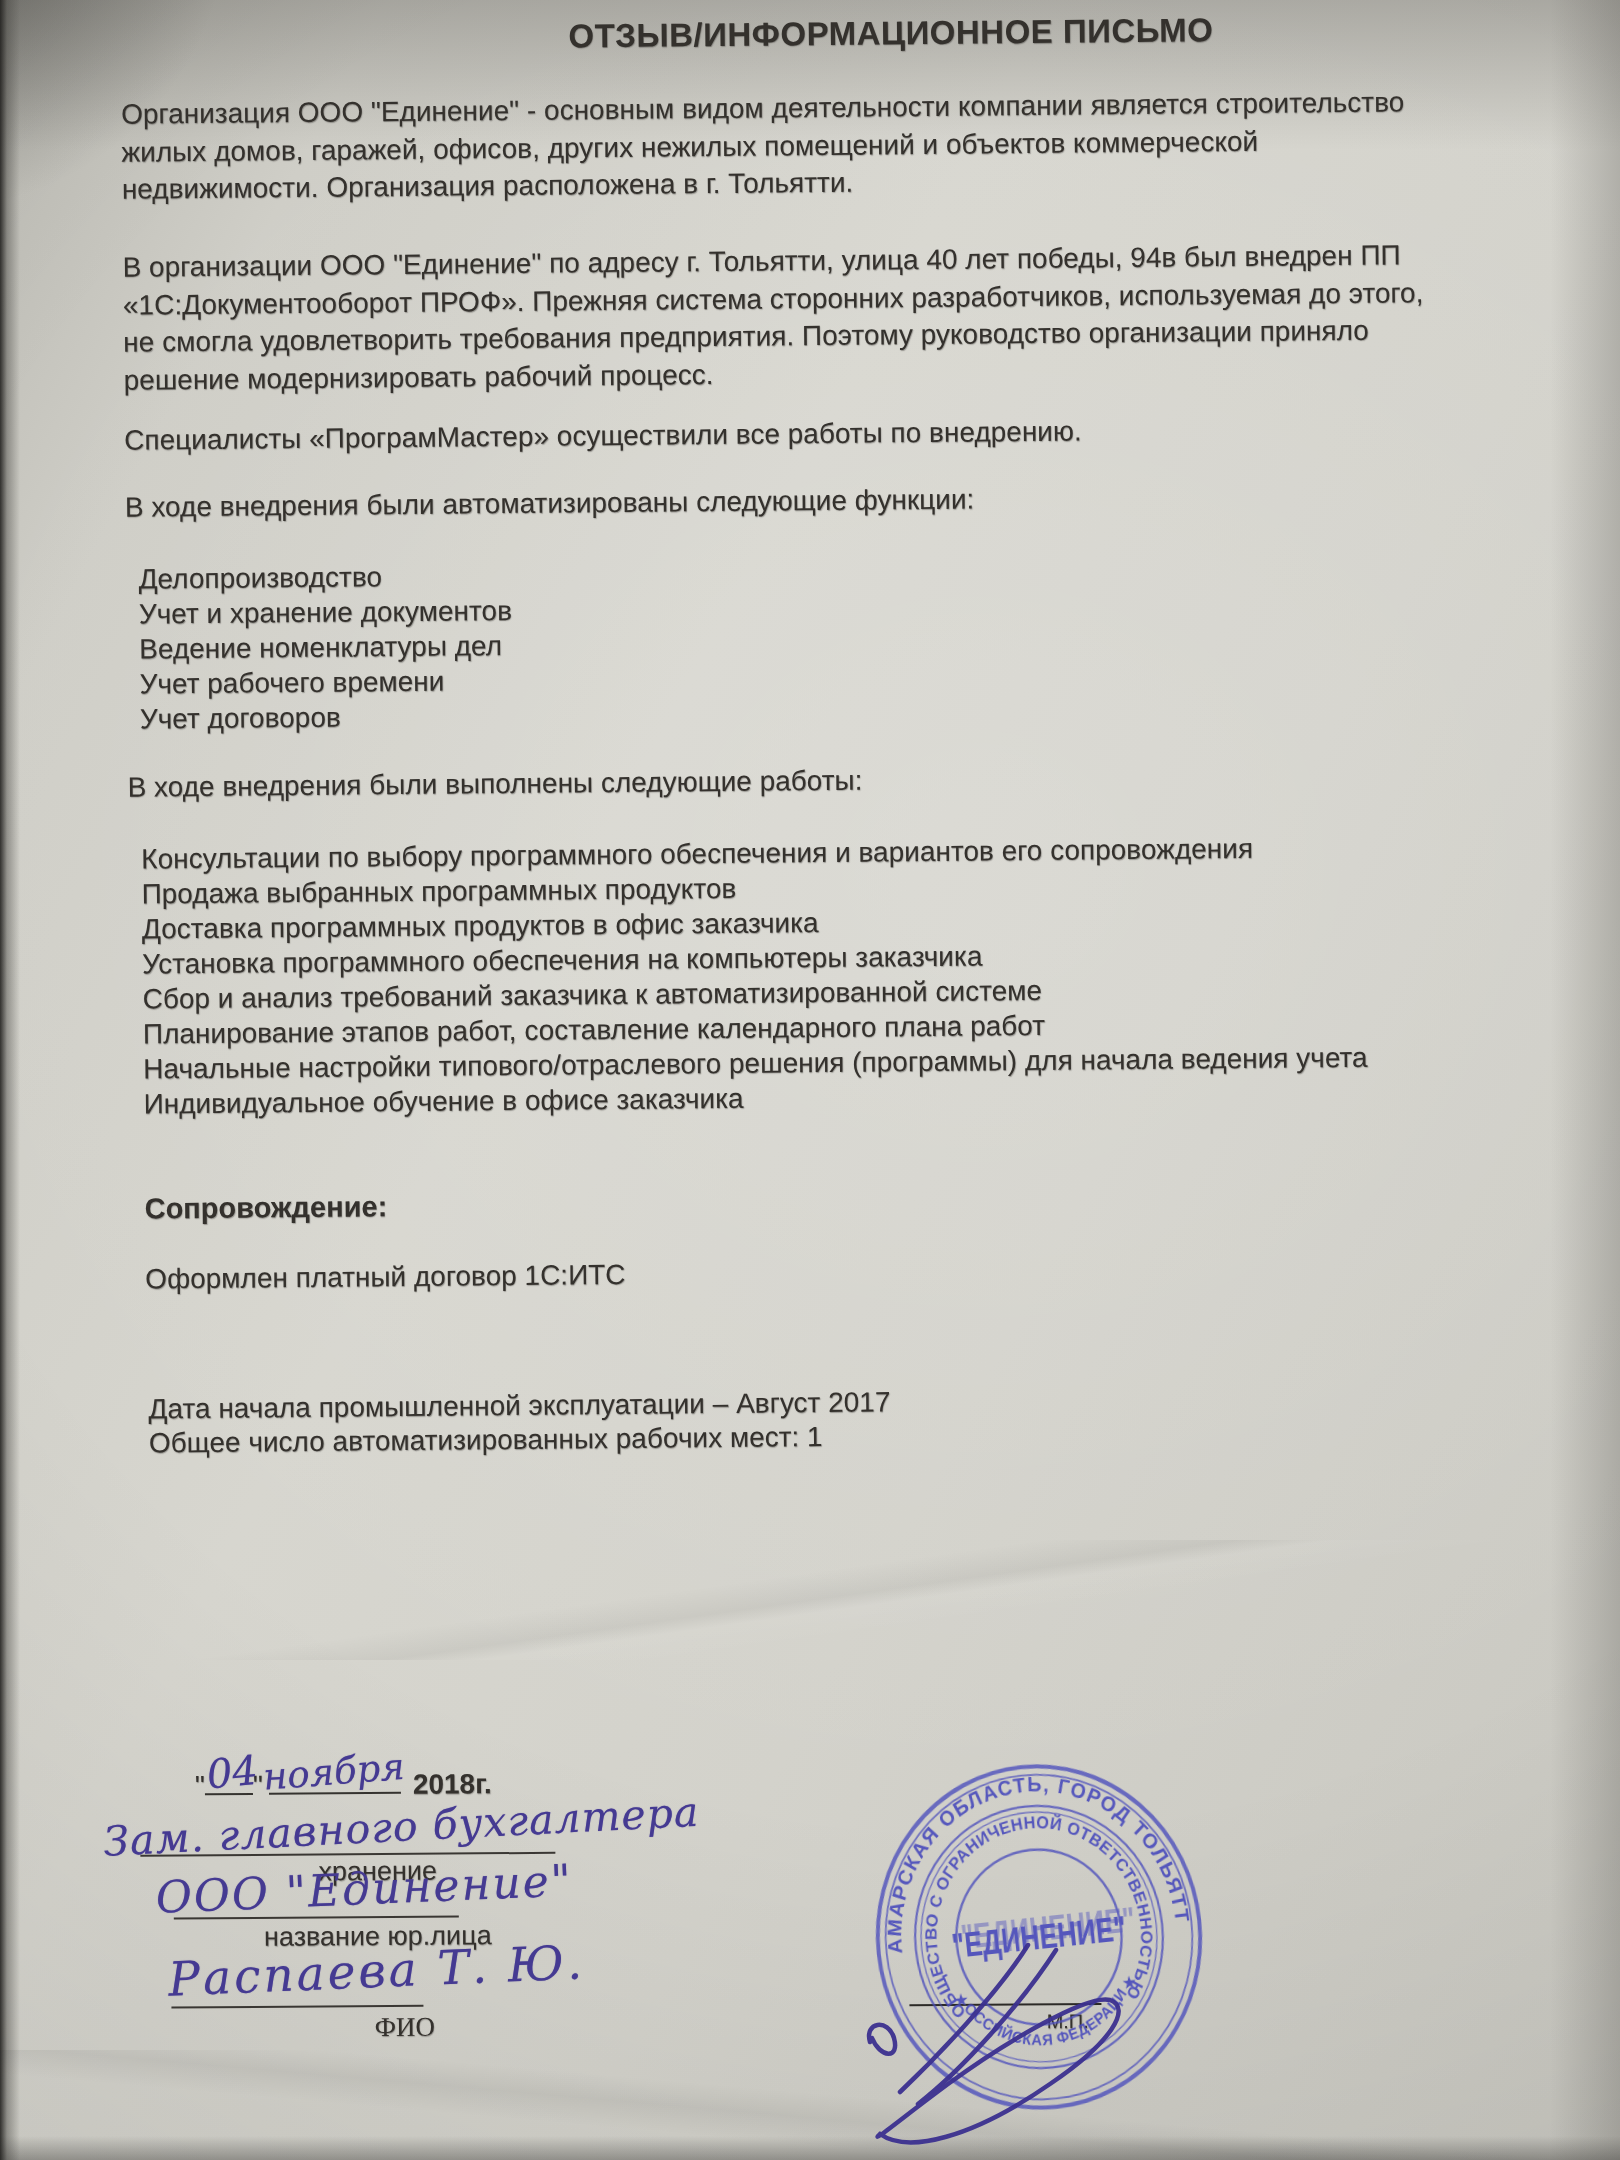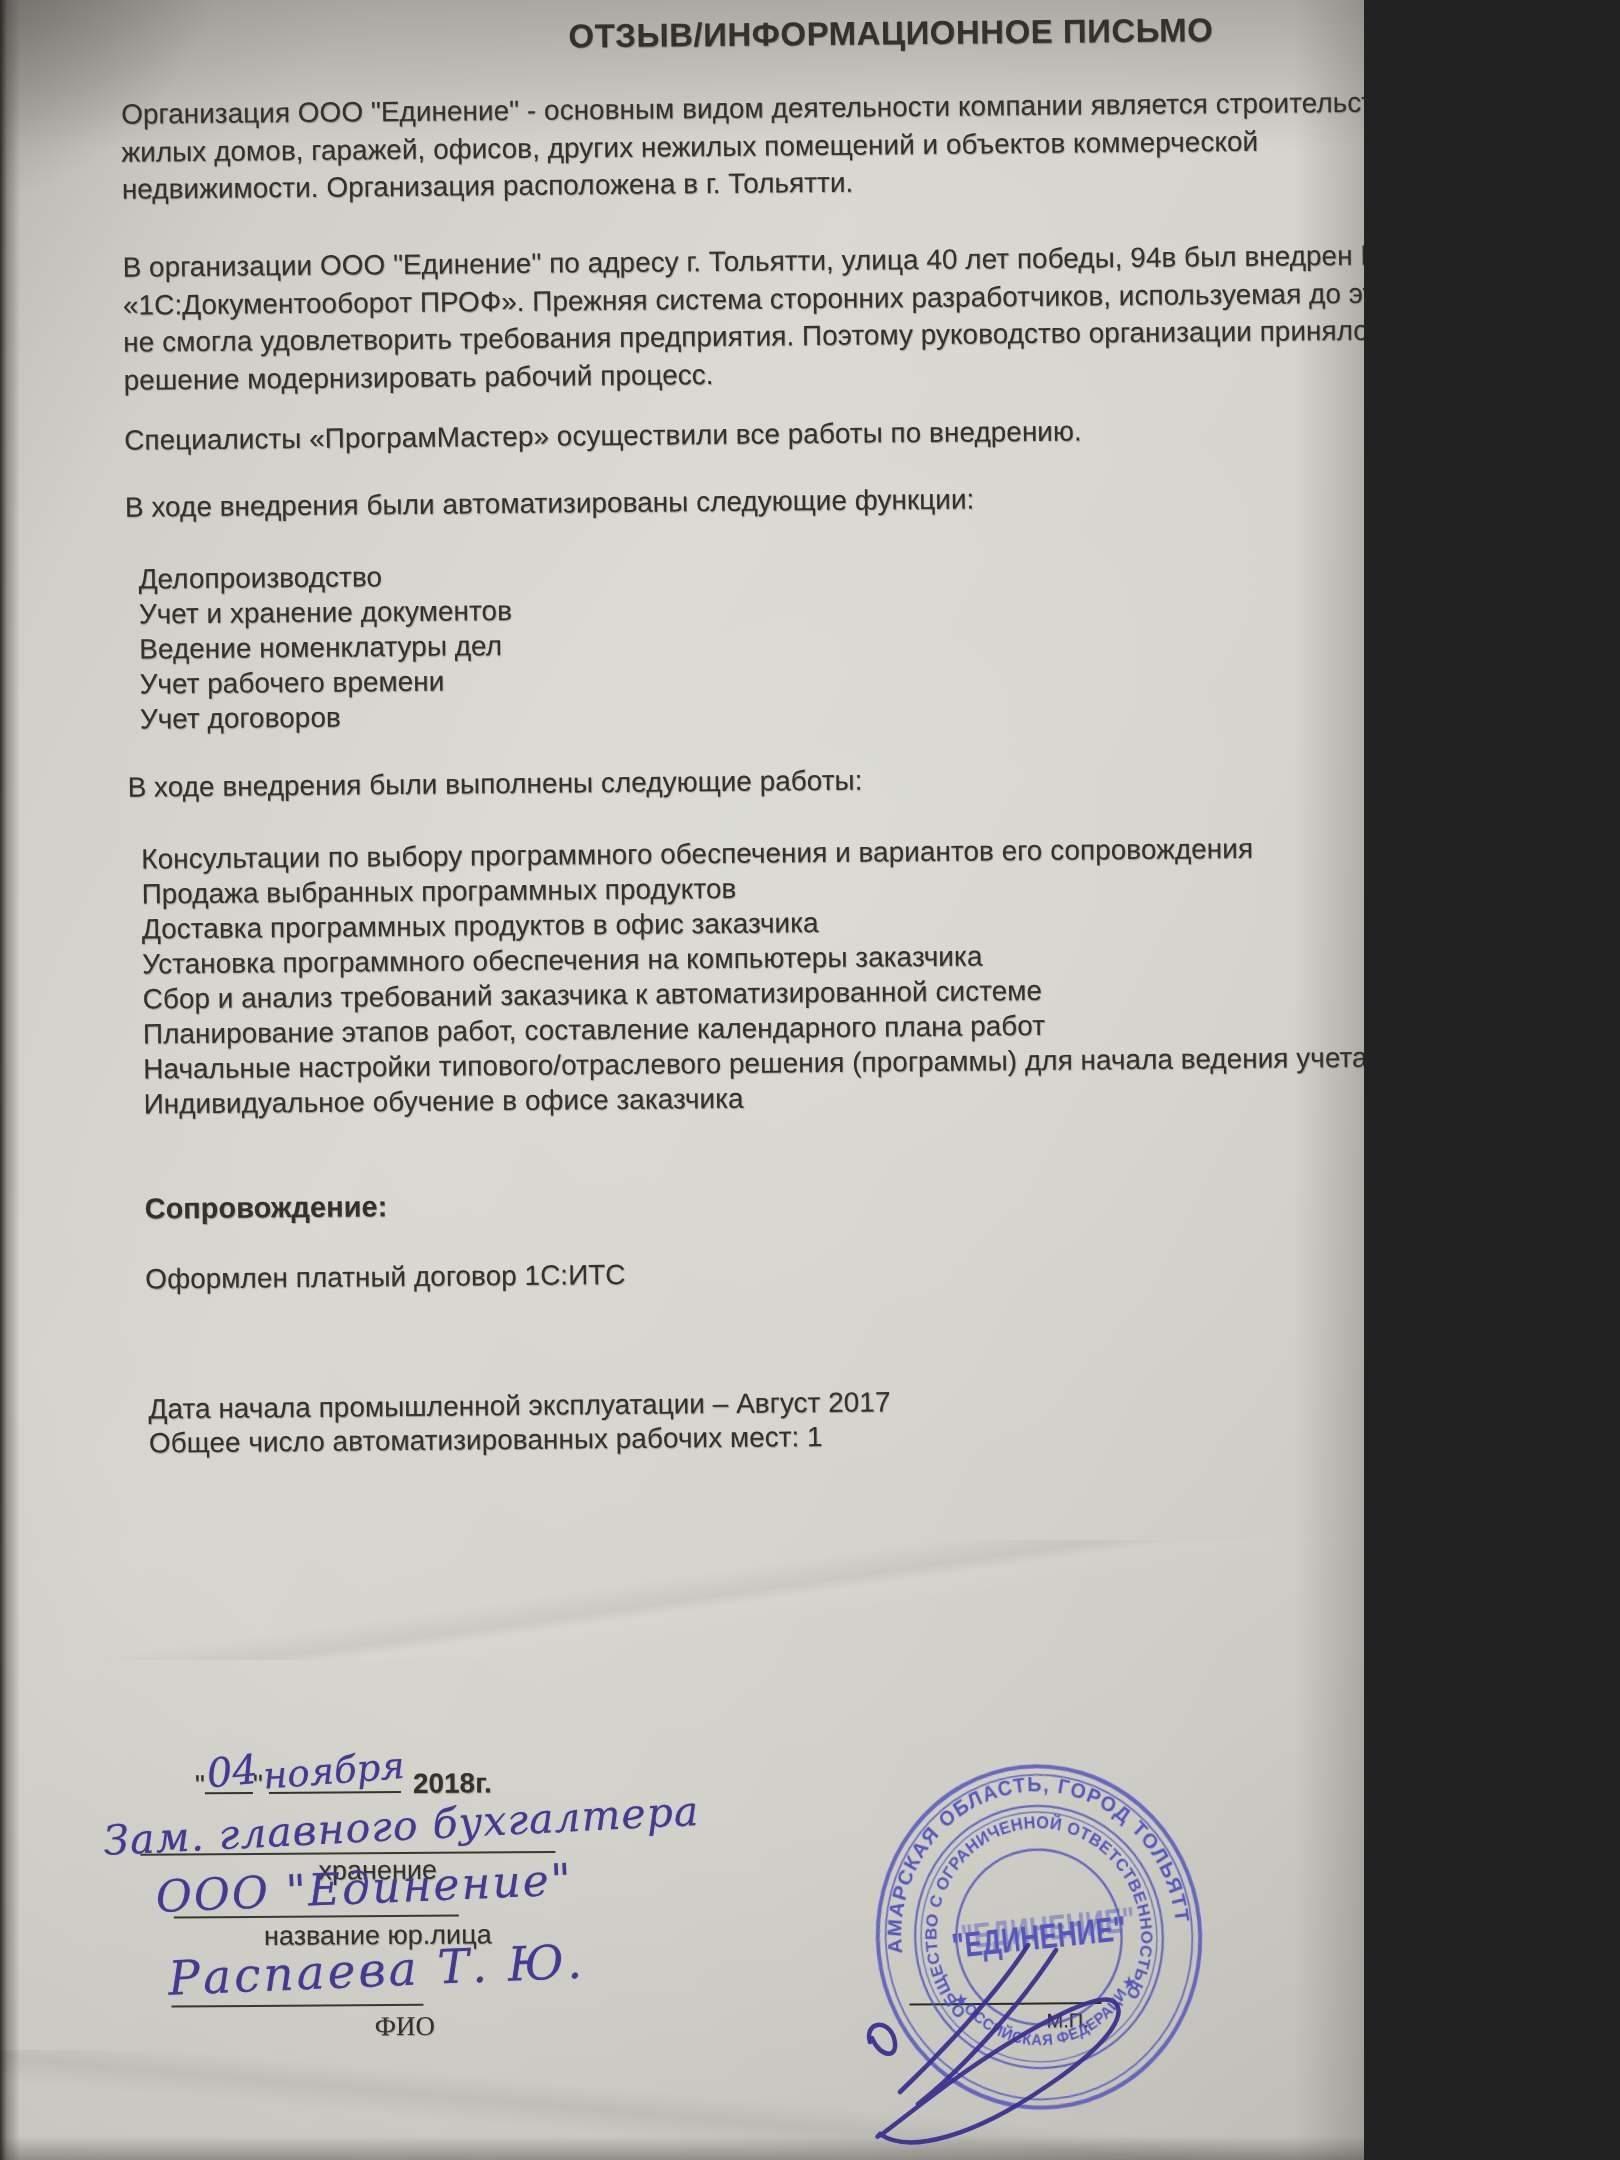--- a/index.html
+++ b/index.html
@@ -1,17 +1,17 @@
 <!DOCTYPE html>
 <html><head>
 <meta charset="utf-8">
 <style>
   html,body{margin:0;padding:0;background:#222;}
   .page{
-    position:relative;width:1364px;height:2160px;overflow:hidden;
+    position:relative;width:1620px;height:2160px;overflow:hidden;
     font-family:"Liberation Sans",sans-serif;
     background:
       linear-gradient(to right, rgba(36,35,33,.92) 0px, rgba(70,69,65,.45) 7px, rgba(120,118,112,0) 20px),
       radial-gradient(circle 430px at -70px -90px, rgba(28,28,26,.45), rgba(28,28,26,0) 70%),
       linear-gradient(to bottom, rgba(88,86,81,.34) 0, rgba(88,86,81,0) 150px),
       linear-gradient(to top, rgba(52,51,48,.38) 0, rgba(52,51,48,0) 24px),
       linear-gradient(to left, rgba(95,93,88,.30) 0, rgba(95,93,88,0) 70px),
       radial-gradient(ellipse 120% 80% at 60% 40%, rgba(255,255,255,.15) 0%, rgba(255,255,255,0) 55%, rgba(0,0,0,.09) 100%),
       linear-gradient(118deg,#b9b8b1 0%,#cfcec7 14%,#d7d6cf 38%,#d3d2cb 62%,#c8c7c0 100%);
   }

